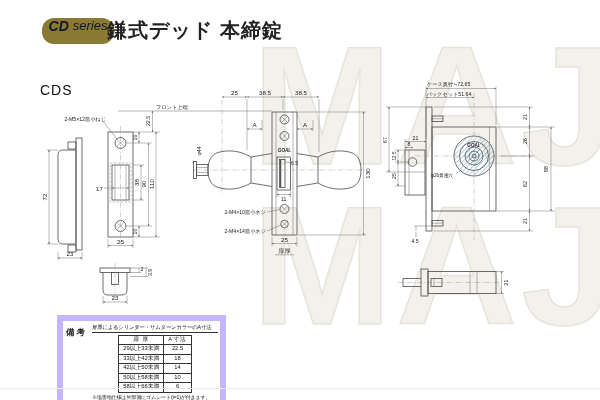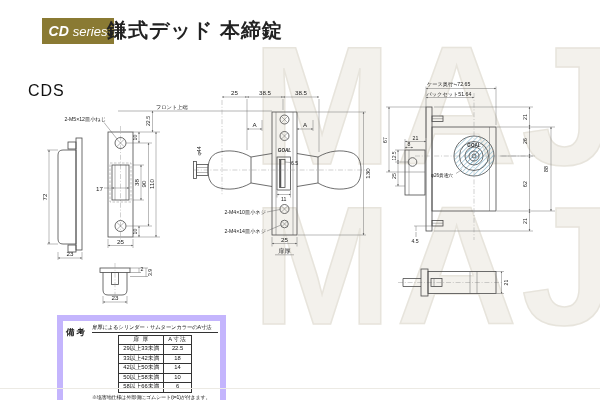--- a/index.html
+++ b/index.html
@@ -5,26 +5,26 @@
   html,body{margin:0;padding:0;background:#fff;}
   .page{position:relative;width:600px;height:400px;background:#fff;overflow:hidden;
         font-family:"Liberation Sans",sans-serif;}
   
   .wm{position:absolute;font-weight:bold;font-size:168px;line-height:1;letter-spacing:4px;
       color:#f3f1ec;-webkit-text-stroke:1.5px #e7e4dc;pointer-events:none;user-select:none;}
   .wm1{left:252px;top:22px;}
   .wm2{left:252px;top:182px;}
   
   .badge{position:absolute;left:42px;top:18px;width:72px;height:26px;background:#8a7a33;
-         color:#ffffff;display:flex;align-items:center;justify-content:center;gap:4px;}
+         color:#0f172a;display:flex;align-items:flex-start;justify-content:center;gap:4px;border-radius:12px;}
   .badge-main{font-size:14px;font-weight:bold;font-style:italic;}
   .badge-sub{font-size:13px;font-style:italic;}
   .title{position:absolute;left:107px;top:17px;font-size:20px;font-weight:bold;color:#222;
          letter-spacing:1px;}
-  .model{position:absolute;left:28px;top:82px;font-size:16px;color:#111;letter-spacing:1px;}
+  .model{position:absolute;left:40px;top:82px;font-size:14px;color:#111;letter-spacing:1px;}
   
   .drawing{position:absolute;left:0;top:0;}
   .ln{stroke:#4a4a4a;stroke-width:0.8;fill:none;}
   .lt{stroke:#5a5a5a;stroke-width:0.45;fill:none;}
   .dm{stroke:#666;stroke-width:0.45;fill:none;}
   .cl{stroke:#999;stroke-width:0.45;fill:none;stroke-dasharray:5 1.8 1 1.8;}
   .hid{stroke:#888;stroke-width:0.5;fill:none;stroke-dasharray:2.5 1.5;}
   text.d{fill:#222;font-size:6.2px;}
   text.s{fill:#222;font-size:5.2px;}
   text.t{fill:#222;font-size:4.6px;}

